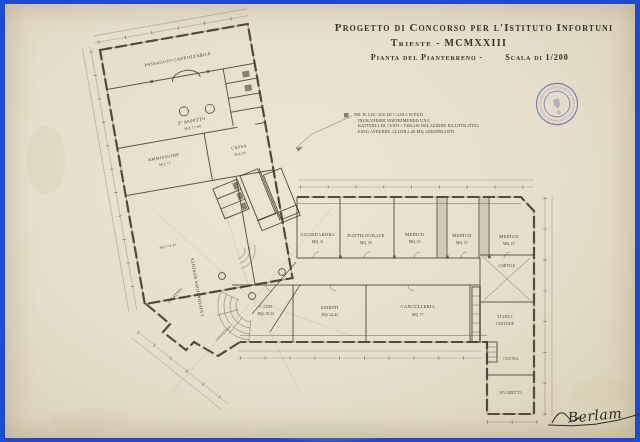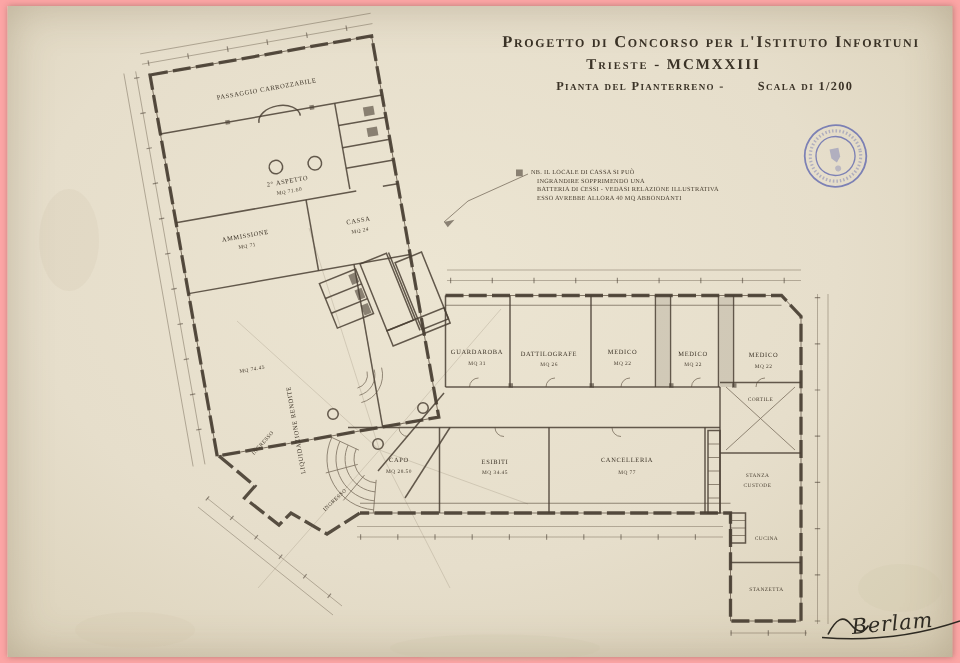--- a/index.html
+++ b/index.html
@@ -1,16 +1,16 @@
 <!DOCTYPE html>
 <html><head>
 <meta charset="utf-8">
 <style>
   html,body{margin:0;padding:0;background:#b9b2a2;}
-  .frame{position:relative;width:640px;height:442px;background:#fca5a5;overflow:hidden;}
+  .frame{position:relative;width:640px;height:442px;background:#1d4ed8;overflow:hidden;}
   .paper{position:absolute;left:5px;top:4px;right:5px;bottom:4px;
     background:radial-gradient(ellipse at 45% 40%, #ece5d2 0%, #e6decb 55%, #d9cfb6 100%);
     box-shadow:inset 0 0 30px rgba(110,90,60,.30), 0 0 4px rgba(60,50,30,.35);}
   svg{position:absolute;left:0;top:0;}
   .wd{stroke:#4a4034;stroke-width:2.2;fill:none;opacity:.92;stroke-dasharray:12 3.5;}
   .wu{stroke:#5a4d3d;stroke-width:.6;fill:none;opacity:.8;}
   .w1{stroke:#4a4034;stroke-width:1;fill:none;opacity:.85;}
   .thin{stroke:#5a4d3d;stroke-width:.55;fill:none;opacity:.75;}
   .faint{stroke:#6b5c48;stroke-width:.5;fill:none;opacity:.25;}
   .dim{stroke:#5a4d3d;stroke-width:.5;fill:none;opacity:.5;}

